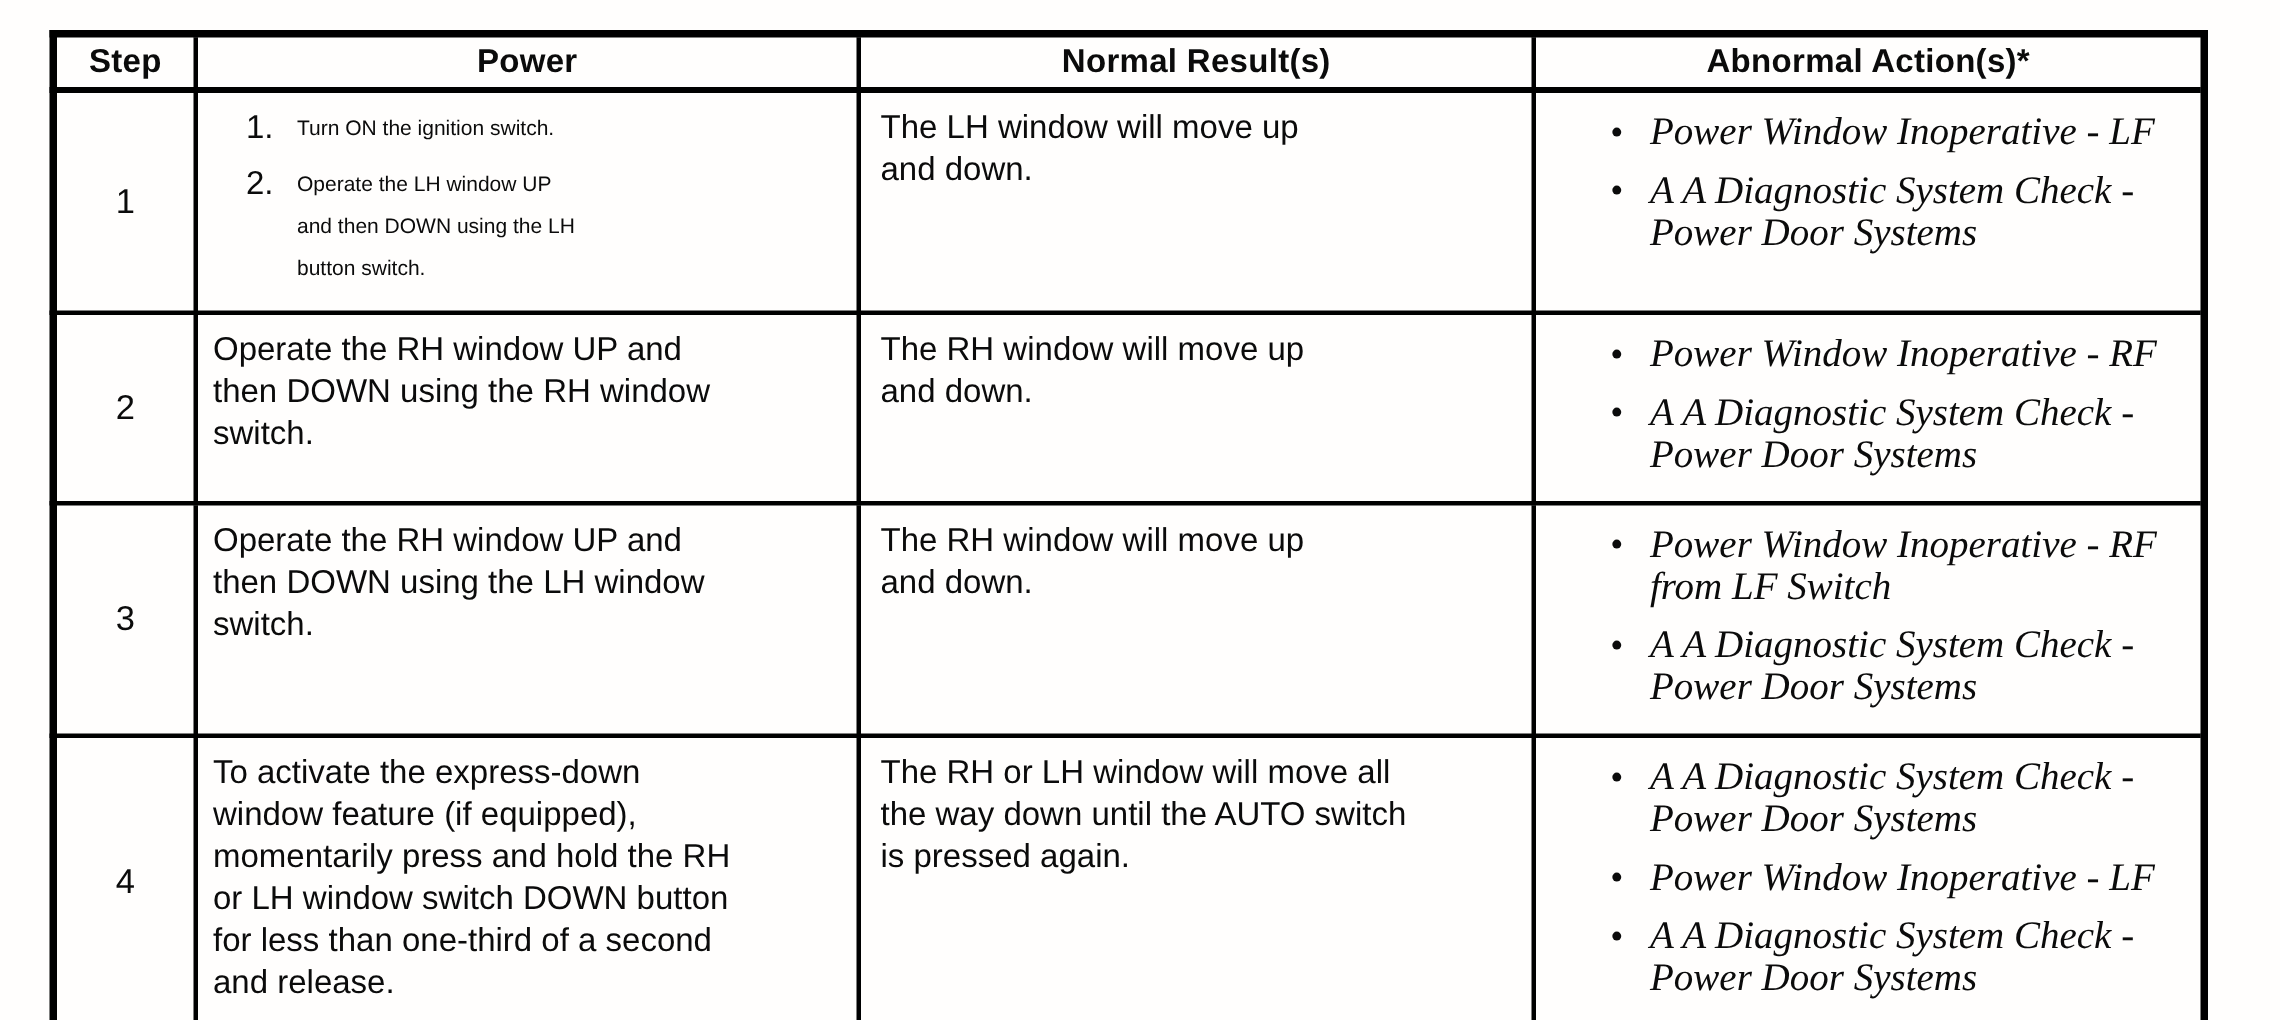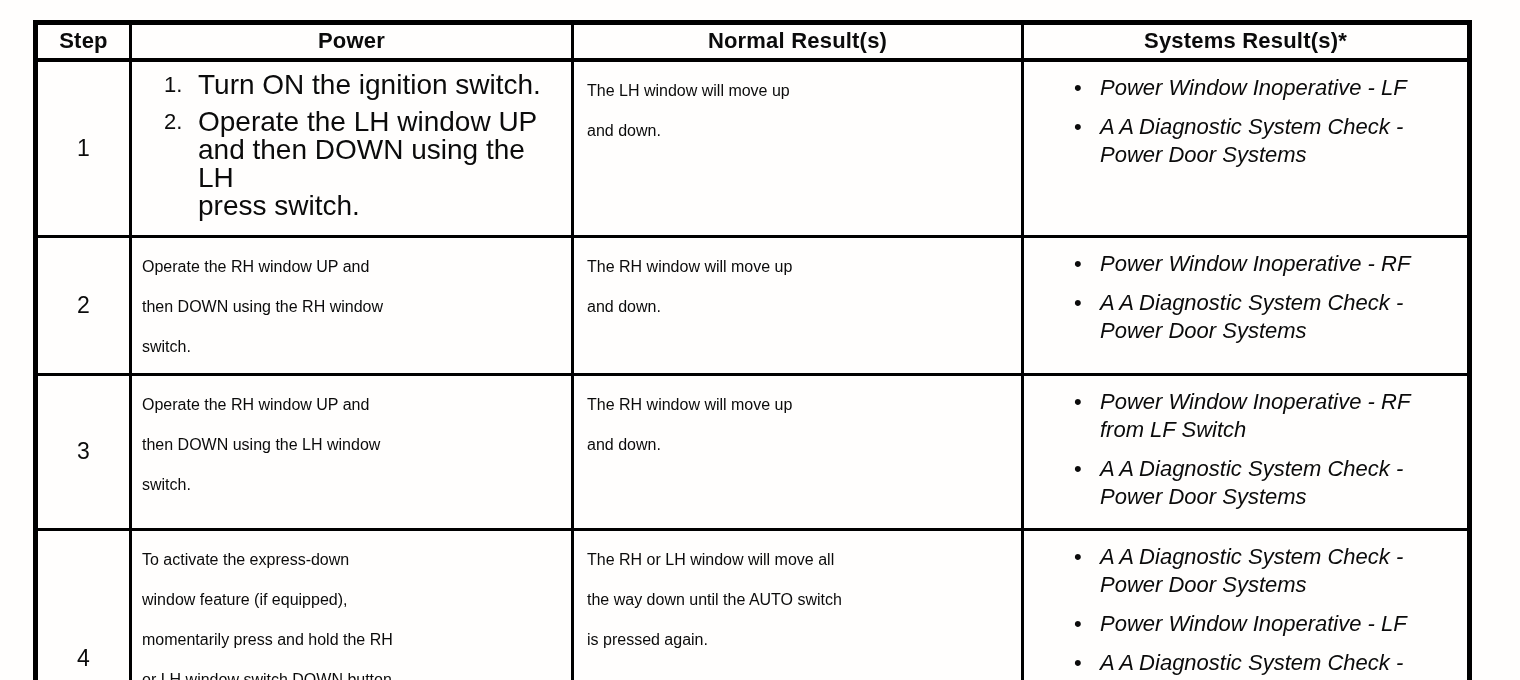--- a/index.html
+++ b/index.html
@@ -51,94 +51,95 @@
     vertical-align: middle;
     font-size: 23px;
     line-height: 1;
   }
   td.action-cell { padding: 9px 8px 6px 10px; }
   td.normal-cell { padding: 9px 8px 6px 13px; }
   td.abnormal-cell { padding: 12px 8px 6px 0; }
 
   .cell-text {
     white-space: pre-line;
-    font-size: 16px;
-    line-height: 40px;
+    font-size: 22px;
+    line-height: 28px;
   }
   .num-item {
     display: flex;
     padding-left: 22px;
     margin-bottom: 9px;
   }
   .num-item .num {
     flex: 0 0 34px;
     font-size: 22px;
     line-height: 28px;
   }
   .num-item .txt {
     white-space: pre-line;
-    font-size: 28px;
+    font-size: 14px;
     line-height: 28px;
   }
   ul.bullets {
     list-style: none;
     margin: 0;
     padding: 0 6px 0 50px;
   }
   ul.bullets li {
     display: flex;
     margin-bottom: 11px;
     font-style: italic;
   }
   ul.bullets .bullet {
     flex: 0 0 26px;
     font-style: normal;
     font-size: 22px;
     line-height: 28px;
   }
   ul.bullets .txt {
     white-space: pre-line;
-    font-size: 22px;
+    font-size: 26px;
     line-height: 28px;
     font-weight: 500;
+    font-family: Liberation Serif, serif;
   }
 </style>
 </head>
 <body>
 
 <div class="page">
   <table class="diag">
     <colgroup>
       <col style="width:95px">
       <col style="width:442px">
       <col style="width:450px">
       <col style="width:447px">
     </colgroup>
     <thead>
       <tr>
           <th>Step</th>
           <th>Power</th>
           <th>Normal Result(s)</th>
-          <th>Systems Result(s)*</th>
+          <th>Abnormal Action(s)*</th>
         </tr>
     </thead>
     <tbody>
 
       <tr>
           <td class="step-cell">1</td>
           <td class="action-cell">
             <div class="num-item">
               <span class="num">1.</span>
               <span class="txt">Turn ON the ignition switch.</span>
             </div>
             <div class="num-item">
               <span class="num">2.</span>
               <span class="txt">Operate the LH window UP
 and then DOWN using the LH
-press switch.</span>
+button switch.</span>
             </div>
           </td>
           <td class="normal-cell">
             <div class="cell-text">The LH window will move up
 and down.</div>
           </td>
           <td class="abnormal-cell">
             <ul class="bullets">
               <li>
                 <span class="bullet">•</span>

